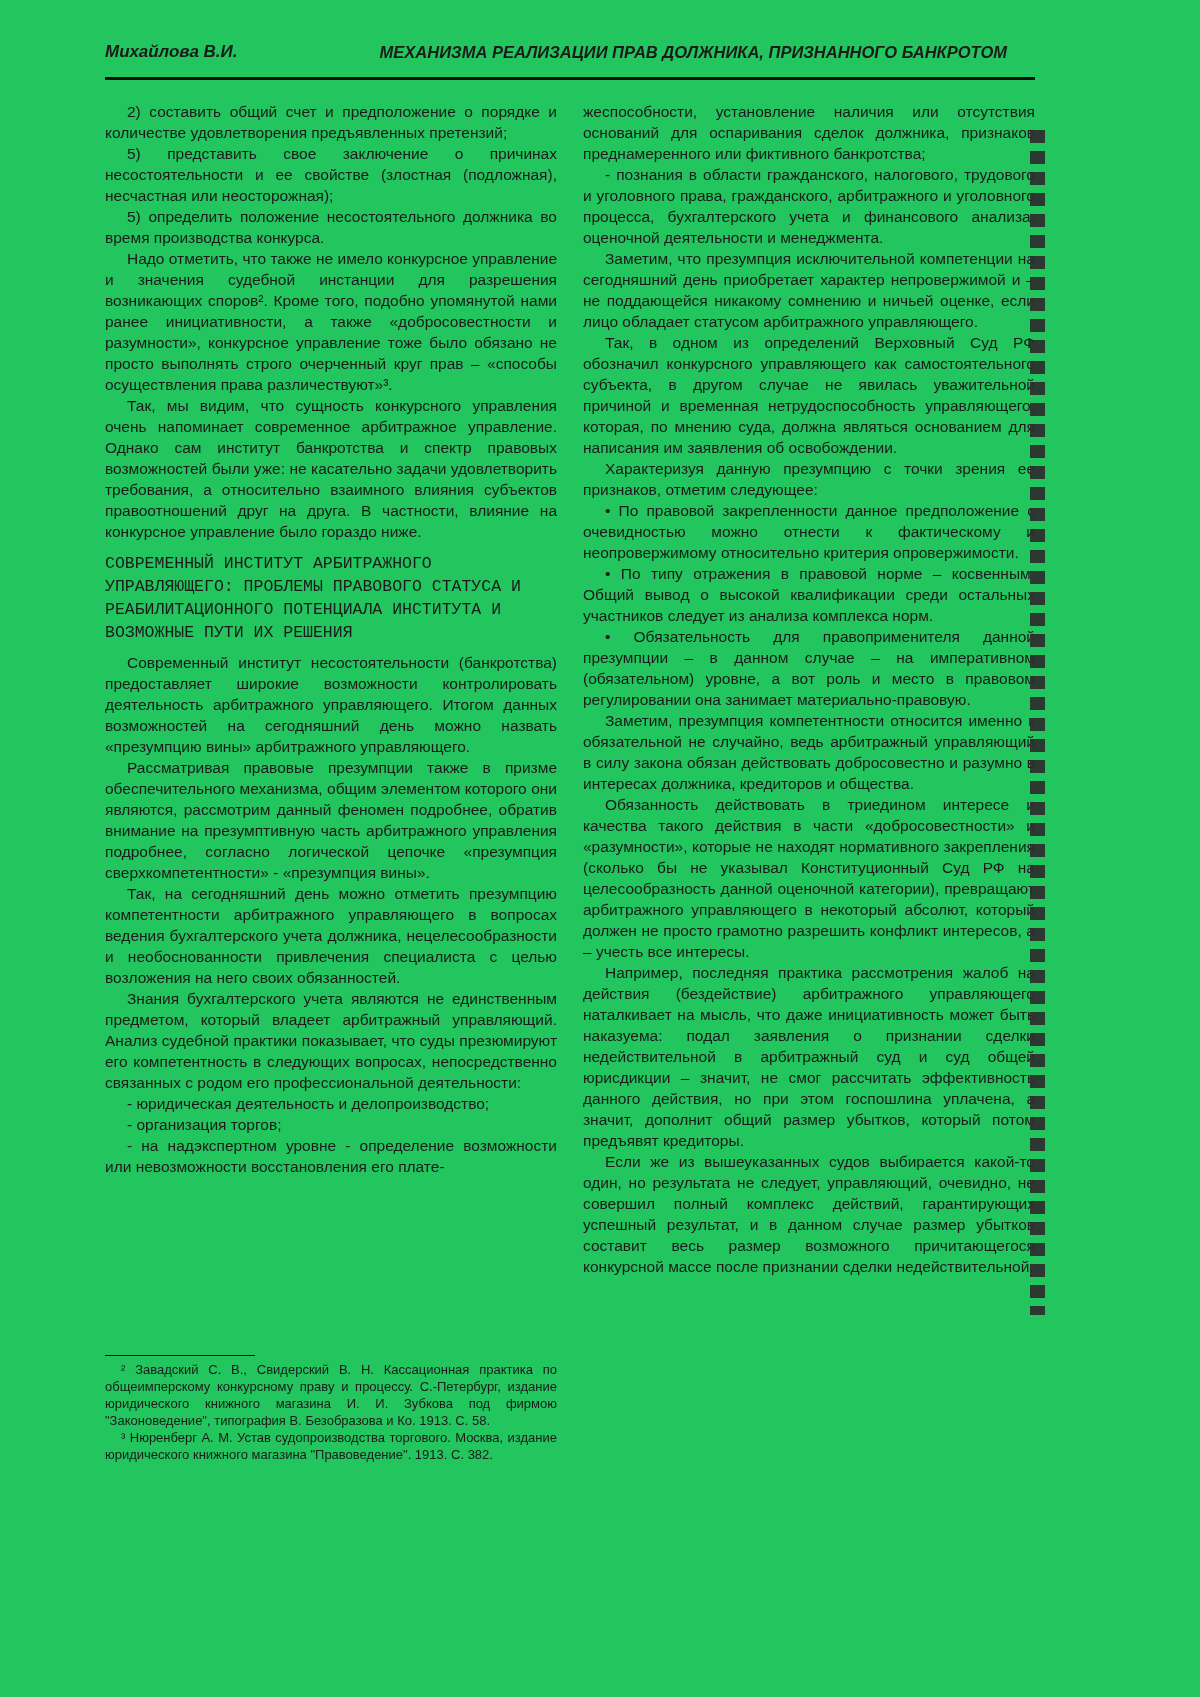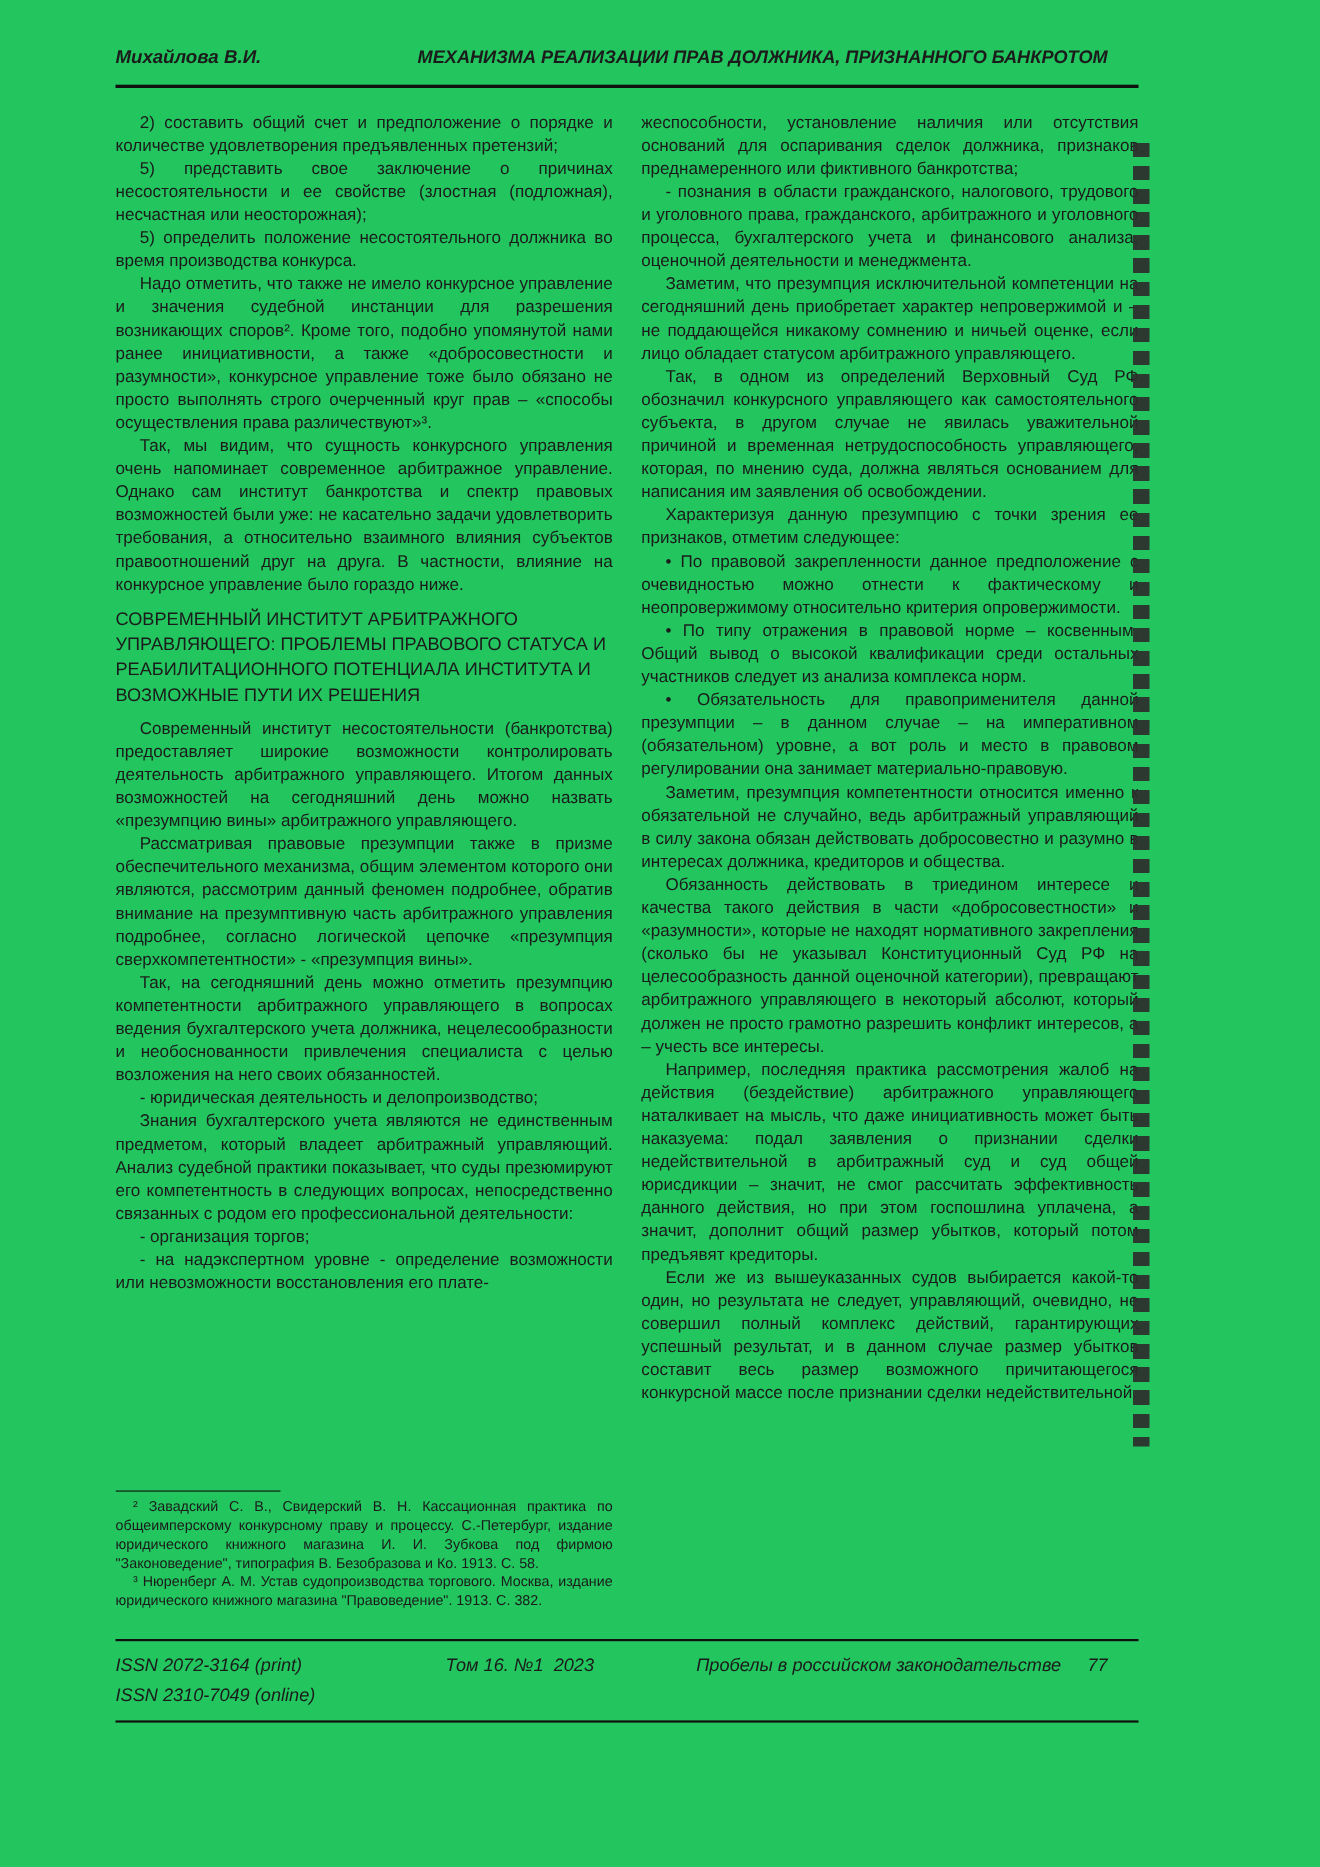--- a/index.html
+++ b/index.html
@@ -22,21 +22,21 @@
 
   
   .columns { display:flex; gap:26px; margin-top:21px; height:1362px; overflow:hidden; }
   .col { width:452px; text-align:justify; font-size:15.5px; line-height:21px;
          hyphens:auto; -webkit-hyphens:auto; }
   .col.left { display:flex; flex-direction:column; height:100%; }
   .col p { margin:0; }
   p.indent { text-indent:22px; }
   p.noindent { text-indent:0; }
   .section-heading { font-size:16.5px; font-weight:400; line-height:23px;
-                     text-align:left; margin:10px 0 8px 0; }
+                     text-align:left; margin:10px 0 8px 0;font-family:Liberation Mono, monospace; }
 
   
   .footnotes { margin-top:auto; padding-top:6px; font-size:13px; line-height:17px; }
   .footnote-sep { width:150px; border-top:1.5px solid #101010; margin-bottom:5px; }
   .footnote { text-indent:16px; text-align:justify; }
 
   
   .footer { position:absolute; left:105px; top:1490px; width:930px;
             font-style:italic; font-size:16.5px; line-height:27px; }
   .footer-rule { height:2px; background:#101010; }
@@ -75,22 +75,22 @@
         <p class="indent">5) представить свое заключение о причинах несостоятельности и ее свойстве (злостная (подложная), несчастная или неосторожная);</p>
         <p class="indent">5) определить положение несостоятельного должника во время производства конкурса.</p>
         <p class="indent">Надо отметить, что также не имело конкурсное управление и значения судебной инстанции для разрешения возникающих споров². Кроме того, подобно упомянутой нами ранее инициативности, а также «добросовестности и разумности», конкурсное управление тоже было обязано не просто выполнять строго очерченный круг прав – «способы осуществления права различествуют»³.</p>
         <p class="indent">Так, мы видим, что сущность конкурсного управления очень напоминает современное арбитражное управление. Однако сам институт банкротства и спектр правовых возможностей были уже: не касательно задачи удовлетворить требования, а относительно взаимного влияния субъектов правоотношений друг на друга. В частности, влияние на конкурсное управление было гораздо ниже.</p>
 
         <h2 class="section-heading">СОВРЕМЕННЫЙ ИНСТИТУТ АРБИТРАЖНОГО УПРАВЛЯЮЩЕГО: ПРОБЛЕМЫ ПРАВОВОГО СТАТУСА И РЕАБИЛИТАЦИОННОГО ПОТЕНЦИАЛА ИНСТИТУТА И ВОЗМОЖНЫЕ ПУТИ ИХ РЕШЕНИЯ</h2>
 
         <p class="indent">Современный институт несостоятельности (банкротства) предоставляет широкие возможности контролировать деятельность арбитражного управляющего. Итогом данных возможностей на сегодняшний день можно назвать «презумпцию вины» арбитражного управляющего.</p>
         <p class="indent">Рассматривая правовые презумпции также в призме обеспечительного механизма, общим элементом которого они являются, рассмотрим данный феномен подробнее, обратив внимание на презумптивную часть арбитражного управления подробнее, согласно логической цепочке «презумпция сверхкомпетентности» - «презумпция вины».</p>
         <p class="indent">Так, на сегодняшний день можно отметить презумпцию компетентности арбитражного управляющего в вопросах ведения бухгалтерского учета должника, нецелесообразности и необоснованности привлечения специалиста с целью возложения на него своих обязанностей.</p>
+        <p class="indent">Знания бухгалтерского учета являются не единственным предметом, который владеет арбитражный управляющий. Анализ судебной практики показывает, что суды презюмируют его компетентность в следующих вопросах, непосредственно связанных с родом его профессиональной деятельности:</p>
         <p class="indent">- юридическая деятельность и делопроизводство;</p>
-        <p class="indent">Знания бухгалтерского учета являются не единственным предметом, который владеет арбитражный управляющий. Анализ судебной практики показывает, что суды презюмируют его компетентность в следующих вопросах, непосредственно связанных с родом его профессиональной деятельности:</p>
         <p class="indent">- организация торгов;</p>
         <p class="indent">- на надэкспертном уровне - определение возможности или невозможности восстановления его плате-</p>
 
         <div class="footnotes">
           <div class="footnote-sep"></div>
           <p class="footnote">² Завадский С. В., Свидерский В. Н. Кассационная практика по общеимперскому конкурсному праву и процессу. С.-Петербург, издание юридического книжного магазина И. И. Зубкова под фирмою "Законоведение", типография В. Безобразова и Ко. 1913. С. 58.</p>
           <p class="footnote">³ Нюренберг А. М. Устав судопроизводства торгового. Москва, издание юридического книжного магазина "Правоведение". 1913. С. 382.</p>
         </div>
       </section>
 
@@ -105,29 +105,15 @@
         <p class="indent">• Обязательность для правоприменителя данной презумпции – в данном случае – на императивном (обязательном) уровне, а вот роль и место в правовом регулировании она занимает материально-правовую.</p>
         <p class="indent">Заметим, презумпция компетентности относится именно к обязательной не случайно, ведь арбитражный управляющий в силу закона обязан действовать добросовестно и разумно в интересах должника, кредиторов и общества.</p>
         <p class="indent">Обязанность действовать в триедином интересе и качества такого действия в части «добросовестности» и «разумности», которые не находят нормативного закрепления (сколько бы не указывал Конституционный Суд РФ на целесообразность данной оценочной категории), превращают арбитражного управляющего в некоторый абсолют, который должен не просто грамотно разрешить конфликт интересов, а – учесть все интересы.</p>
         <p class="indent">Например, последняя практика рассмотрения жалоб на действия (бездействие) арбитражного управляющего наталкивает на мысль, что даже инициативность может быть наказуема: подал заявления о признании сделки недействительной в арбитражный суд и суд общей юрисдикции – значит, не смог рассчитать эффективность данного действия, но при этом госпошлина уплачена, а значит, дополнит общий размер убытков, который потом предъявят кредиторы.</p>
         <p class="indent">Если же из вышеуказанных судов выбирается какой-то один, но результата не следует, управляющий, очевидно, не совершил полный комплекс действий, гарантирующих успешный результат, и в данном случае размер убытков составит весь размер возможного причитающегося конкурсной массе после признании сделки недействительной.</p>
       </section>
 
     </div>
   </div>
 
-  <div class="footer">
-    <div class="footer-rule"></div>
-    <div class="footer-row">
-      <div class="issn-block">
-        <div>ISSN 2072-3164 (print)</div>
-        <div>ISSN 2310-7049 (online)</div>
-      </div>
-      <div class="volume">Том 16. №1  2023</div>
-      <div class="journal-block">
-        <span>Пробелы в российском законодательстве</span><span class="pagenum">77</span>
-      </div>
-    </div>
-    <div class="footer-rule"></div>
-  </div>
 
   <div class="scan-strip"></div>
 </div>
 
 </body></html>

